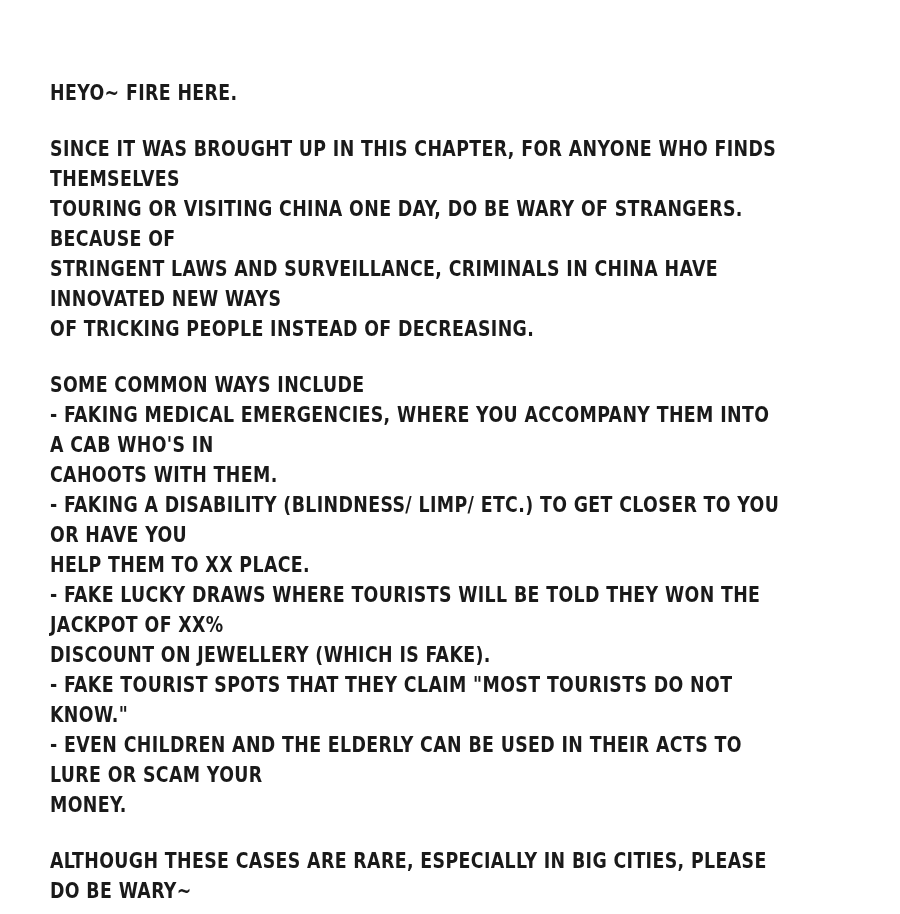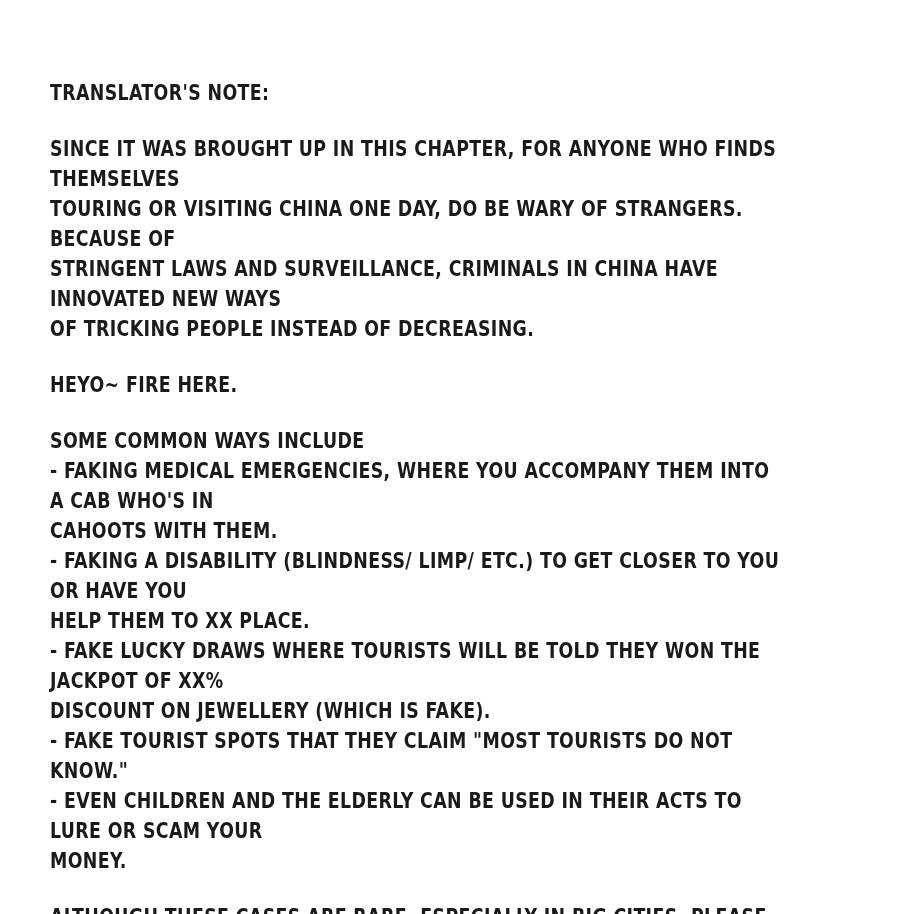--- a/index.html
+++ b/index.html
@@ -35,30 +35,27 @@
     transform: scaleX(0.92);
     transform-origin: left center;
     white-space: pre-wrap;
   }
 </style>
 </head>
 <body>
 
 <div id="note">
     <div class="block">
-      <div class="line">TRANSLATOR'S NOTE:</div>
+      <div class="line">HEYO~ FIRE HERE.</div>
     </div>
     <div class="block">
       <div class="line">SINCE IT WAS BROUGHT UP IN THIS CHAPTER, FOR ANYONE WHO FINDS THEMSELVES</div>
       <div class="line">TOURING OR VISITING CHINA ONE DAY, DO BE WARY OF STRANGERS. BECAUSE OF</div>
       <div class="line">STRINGENT LAWS AND SURVEILLANCE, CRIMINALS IN CHINA HAVE INNOVATED NEW WAYS</div>
       <div class="line">OF TRICKING PEOPLE INSTEAD OF DECREASING.</div>
-    </div>
-    <div class="block">
-      <div class="line">HEYO~ FIRE HERE.</div>
     </div>
     <div class="block">
       <div class="line">SOME COMMON WAYS INCLUDE</div>
       <div class="line">- FAKING MEDICAL EMERGENCIES, WHERE YOU ACCOMPANY THEM INTO A CAB WHO'S IN</div>
       <div class="line">CAHOOTS WITH THEM.</div>
       <div class="line">- FAKING A DISABILITY (BLINDNESS/ LIMP/ ETC.) TO GET CLOSER TO YOU OR HAVE YOU</div>
       <div class="line">HELP THEM TO XX PLACE.</div>
       <div class="line">- FAKE LUCKY DRAWS WHERE TOURISTS WILL BE TOLD THEY WON THE JACKPOT OF XX%</div>
       <div class="line">DISCOUNT ON JEWELLERY (WHICH IS FAKE).</div>
       <div class="line">- FAKE TOURIST SPOTS THAT THEY CLAIM "MOST TOURISTS DO NOT KNOW."</div>

